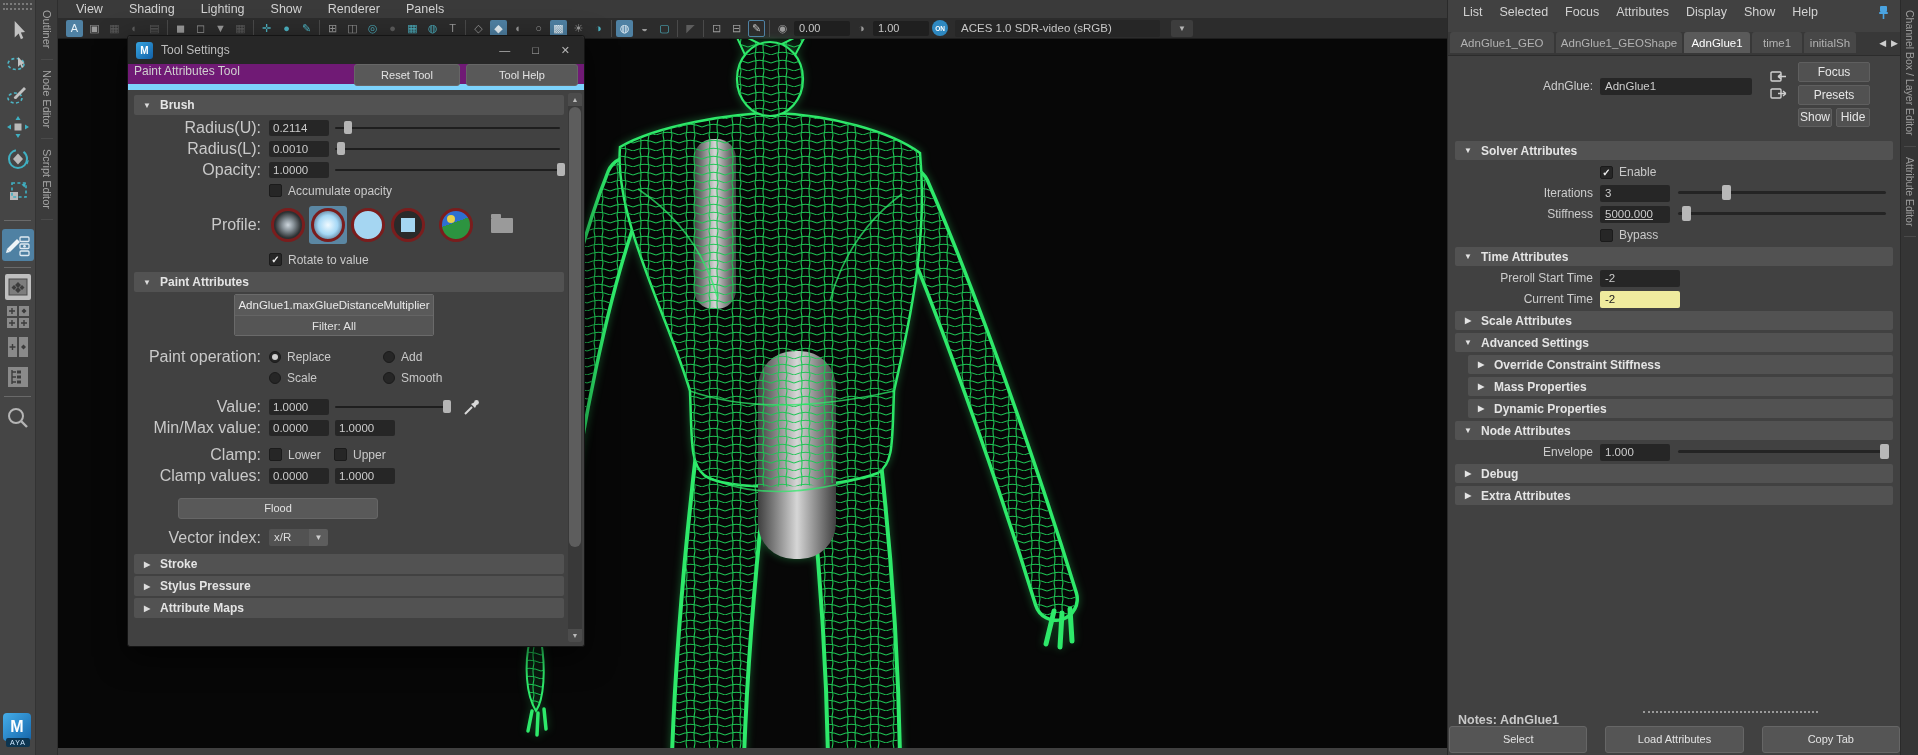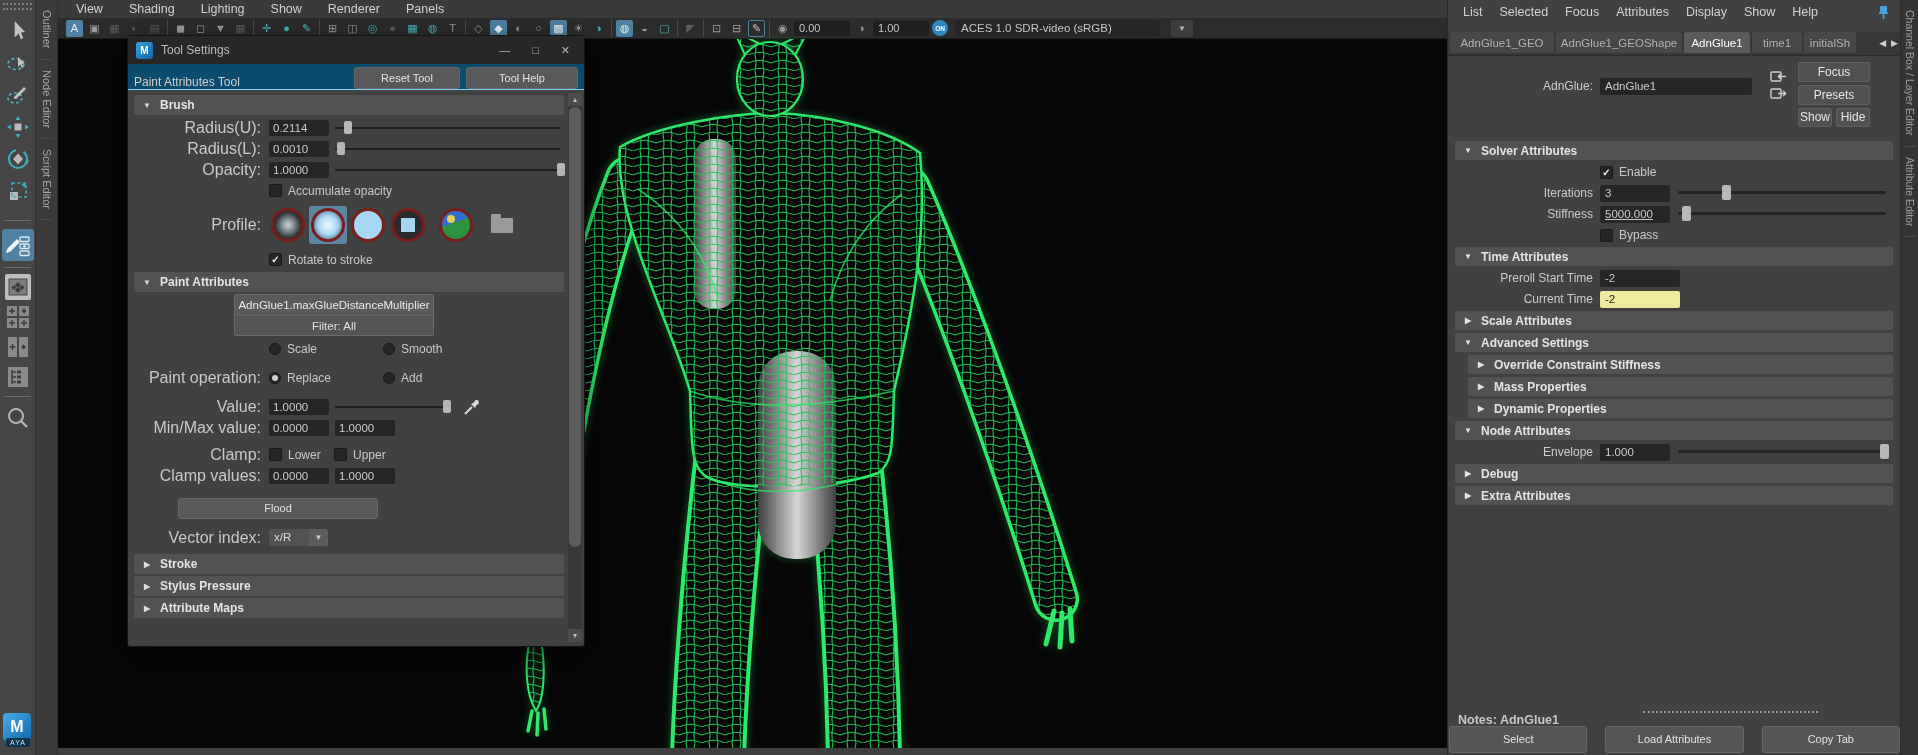--- a/index.html
+++ b/index.html
@@ -43,21 +43,21 @@
   .vp-canvas{position:relative;width:1389px;height:716px;}
   .vp-canvas svg{filter:drop-shadow(0 0 4px rgba(46,233,106,.35));}
   .vp-bottom{position:absolute;left:0;bottom:0;width:1389px;height:7px;background:#3f3f3f;}
 
   
   #tool-settings{position:absolute;left:127px;top:35px;width:458px;height:612px;background:#414141;border:1px solid #141414;box-shadow:0 10px 30px rgba(0,0,0,.6);border-radius:3px;}
   .ts-title{height:28px;background:#272727;display:flex;align-items:center;padding:0 8px;border-radius:3px 3px 0 0;}
   .mico{width:17px;height:17px;border-radius:3px;background:linear-gradient(135deg,#37a5e0,#1261a8);color:#fff;font-weight:bold;font-size:10px;display:flex;align-items:center;justify-content:center;}
   .ts-title .t{margin-left:8px;color:#bdbdbd;font-size:12px;}
   .winbtns{margin-left:auto;display:flex;gap:22px;color:#b5b5b5;font-size:11px;padding-right:6px;}
-  .ts-sub{height:26px;background:#0c4a6e;display:flex;align-items:flex-end;padding:0 6px;border-bottom:1px solid #7dd3fc;}
+  .ts-sub{height:26px;background:#701a75;display:flex;align-items:flex-start;padding:0 6px;border-bottom:6px solid #7dd3fc;}
   .ts-sub .t{color:#cfcfcf;font-size:12px;}
   .btn{background:#595959;border:1px solid #666;border-radius:3px;color:#e3e3e3;font-size:11px;text-align:center;}
   .ts-sub .btn{height:22px;line-height:20px;}
   .ts-body{position:relative;height:556px;padding:3px 20px 0 6px;}
   .sect{height:20px;background:#525252;border-radius:2px;display:flex;align-items:center;margin:2px 0;color:#e4e4e4;font-weight:bold;font-size:12px;}
   .sect .tri{width:26px;text-align:center;font-size:8px;color:#dcdcdc;}
   .row{display:flex;align-items:center;height:17px;margin:4px 0;}
   .lab{width:135px;text-align:right;padding-right:8px;color:#c9c9c9;font-size:16px;white-space:nowrap;}
   .fld{width:60px;height:16px;background:#262626;border-radius:2px;color:#ccc;font-size:11.5px;line-height:16px;padding:0 4px;}
   .sl{position:relative;height:16px;flex:1;margin-left:6px;}
@@ -421,43 +421,43 @@
             <span class="prof p4"></span>
           </span>
         <span class="profcell" style="margin-left:8px;">
             <span class="prof p5"></span>
           </span>
         <span class="folder"></span>
       </div>
       <div class="row">
         <span class="lab"></span>
         <span class="cb">✓</span>
-        <span class="cblab">Rotate to stroke</span>
+        <span class="cblab">Rotate to value</span>
       </div>
       <div class="sect">
         <span class="tri">▼</span>
         <span>Paint Attributes</span>
       </div>
       <div class="attrblock">
         <div class="r1">AdnGlue1.maxGlueDistanceMultiplier</div>
         <div class="r2">Filter: All</div>
-      </div>
-      <div class="row">
-        <span class="lab"></span>
-        <span class="radio"></span>
-        <span class="rlab" style="width:96px;">Scale</span>
-        <span class="radio"></span>
-        <span class="rlab">Smooth</span>
       </div>
       <div class="row" style="margin-top:12px;">
         <span class="lab">Paint operation:</span>
         <span class="radio on"></span>
         <span class="rlab" style="width:96px;">Replace</span>
         <span class="radio"></span>
         <span class="rlab">Add</span>
+      </div>
+      <div class="row">
+        <span class="lab"></span>
+        <span class="radio"></span>
+        <span class="rlab" style="width:96px;">Scale</span>
+        <span class="radio"></span>
+        <span class="rlab">Smooth</span>
       </div>
       <div class="row" style="margin-top:12px;">
         <span class="lab">Value:</span>
         <span class="fld">1.0000</span>
         <span class="sl" style="max-width:120px;">
             <span class="track"></span>
             <span class="handle" style="left:90%;"></span>
           </span>
         <svg width="18" height="18" viewBox="0 0 18 18" style="margin-left:8px;">
             <path d="M2 16 L9 9" stroke="#d9d9d9" stroke-width="2"></path>

